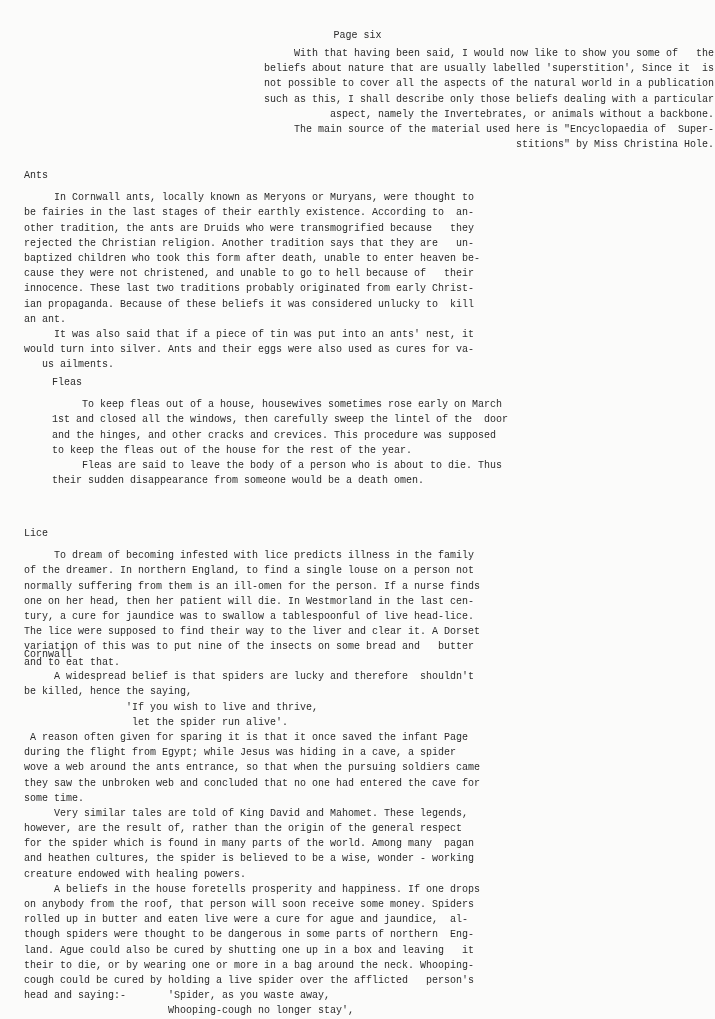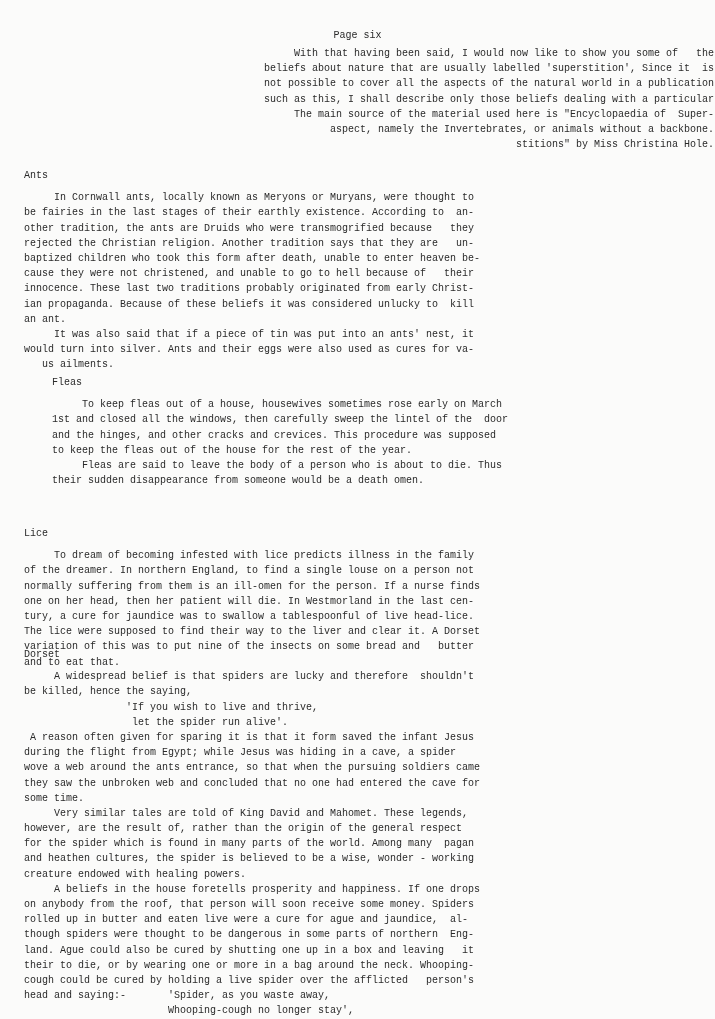--- a/index.html
+++ b/index.html
@@ -21,22 +21,22 @@
 <body>
 
 <div class="page">
   <div class="page-title">Page six</div>
 
   <div class="block" style="top:46px;text-align:right;">
     <span class="line">     With that having been said, I would now like to show you some of   the</span>
     <span class="line">beliefs about nature that are usually labelled 'superstition', Since it  is</span>
     <span class="line">not possible to cover all the aspects of the natural world in a publication</span>
     <span class="line">such as this, I shall describe only those beliefs dealing with a particular</span>
+    <span class="line">aspect, namely the Invertebrates, or animals without a backbone.</span>
     <span class="line">     The main source of the material used here is "Encyclopaedia of  Super-</span>
-    <span class="line">aspect, namely the Invertebrates, or animals without a backbone.</span>
     <span class="line">stitions" by Miss Christina Hole.</span>
   </div>
 
   <div class="block" style="top:168px;">
     <span class="line heading">Ants</span>
     <span class="line" style="height:7px"></span>
     <span class="line">     In Cornwall ants, locally known as Meryons or Muryans, were thought to</span>
     <span class="line">be fairies in the last stages of their earthly existence. According to  an-</span>
     <span class="line">other tradition, the ants are Druids who were transmogrified because   they</span>
     <span class="line">rejected the Christian religion. Another tradition says that they are   un-</span>
@@ -68,27 +68,27 @@
     <span class="line">of the dreamer. In northern England, to find a single louse on a person not</span>
     <span class="line">normally suffering from them is an ill-omen for the person. If a nurse finds</span>
     <span class="line">one on her head, then her patient will die. In Westmorland in the last cen-</span>
     <span class="line">tury, a cure for jaundice was to swallow a tablespoonful of live head-lice.</span>
     <span class="line">The lice were supposed to find their way to the liver and clear it. A Dorset</span>
     <span class="line">variation of this was to put nine of the insects on some bread and   butter</span>
     <span class="line">and to eat that.</span>
   </div>
 
   <div class="block" style="top:647px;">
-    <span class="line heading">Dorset</span>
+    <span class="line heading">Cornwall</span>
     <span class="line" style="height:7px"></span>
     <span class="line">     A widespread belief is that spiders are lucky and therefore  shouldn't</span>
     <span class="line">be killed, hence the saying,</span>
     <span class="line">                 'If you wish to live and thrive,</span>
     <span class="line">                  let the spider run alive'.</span>
-    <span class="line"> A reason often given for sparing it is that it form saved the infant Jesus</span>
+    <span class="line"> A reason often given for sparing it is that it once saved the infant Page</span>
     <span class="line">during the flight from Egypt; while Jesus was hiding in a cave, a spider</span>
     <span class="line">wove a web around the ants entrance, so that when the pursuing soldiers came</span>
     <span class="line">they saw the unbroken web and concluded that no one had entered the cave for</span>
     <span class="line">some time.</span>
     <span class="line">     Very similar tales are told of King David and Mahomet. These legends,</span>
     <span class="line">however, are the result of, rather than the origin of the general respect</span>
     <span class="line">for the spider which is found in many parts of the world. Among many  pagan</span>
     <span class="line">and heathen cultures, the spider is believed to be a wise, wonder - working</span>
     <span class="line">creature endowed with healing powers.</span>
     <span class="line">     A beliefs in the house foretells prosperity and happiness. If one drops</span>

